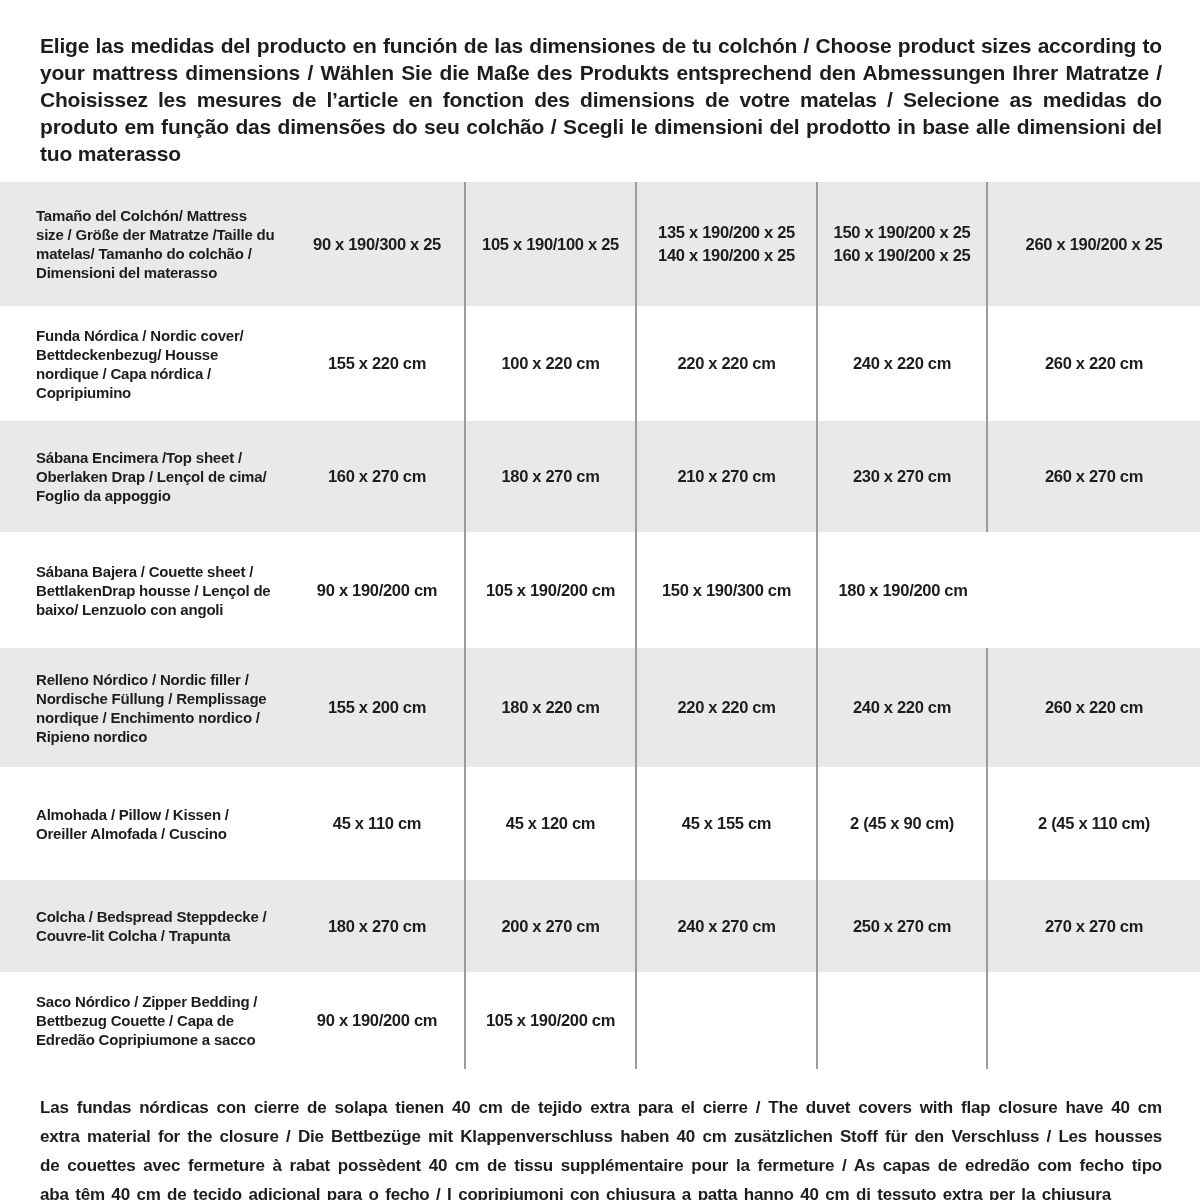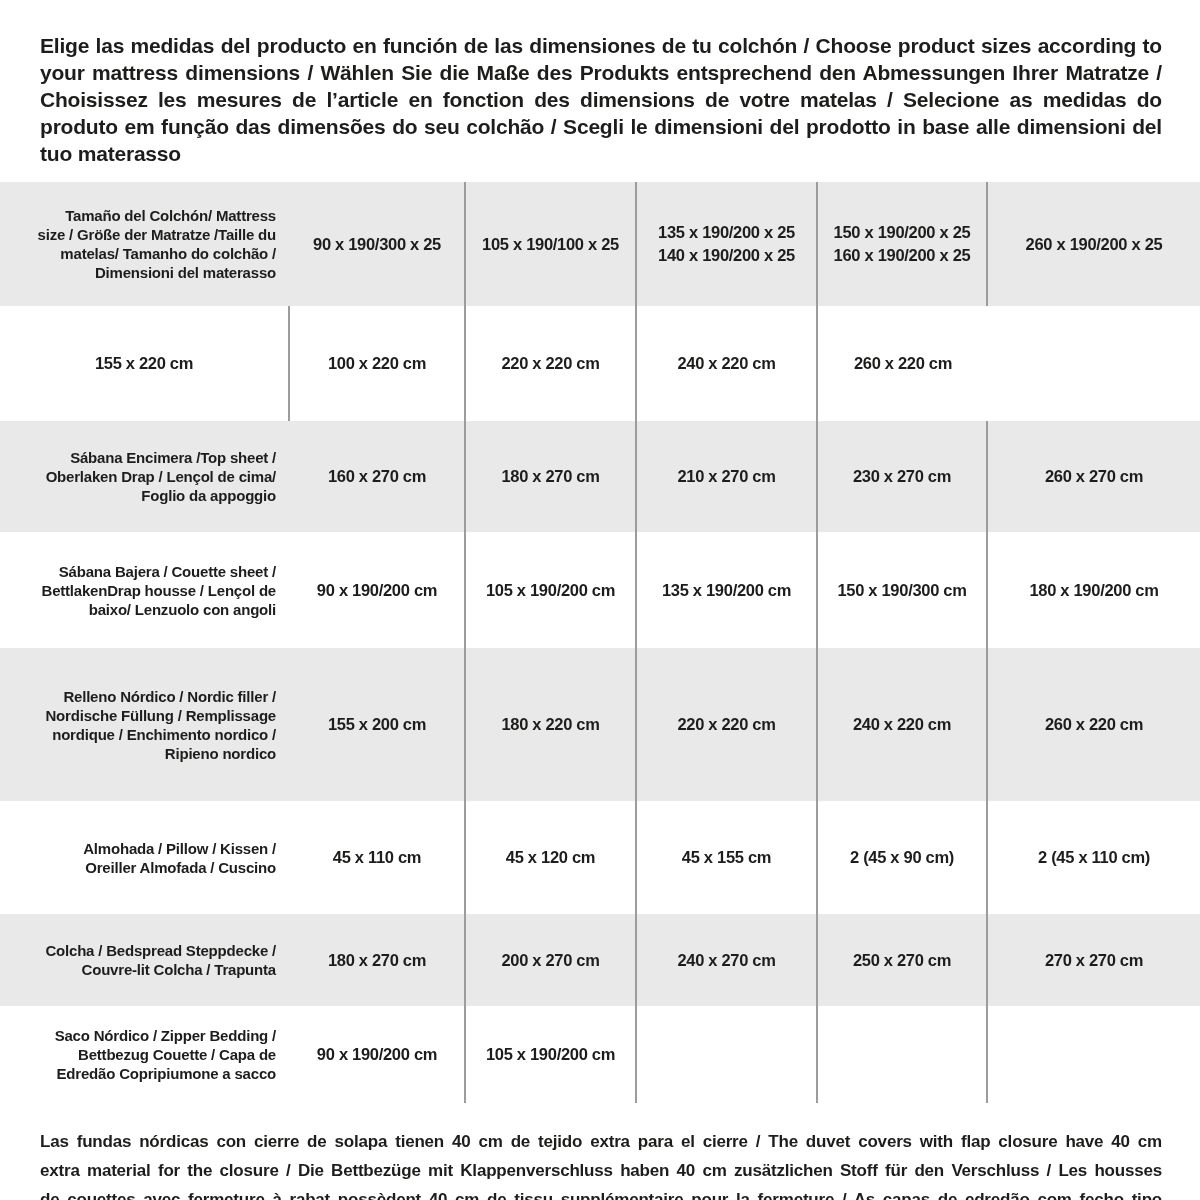--- a/index.html
+++ b/index.html
@@ -32,21 +32,21 @@
   .row.white { background: #ffffff; }
   .cell {
     display: flex;
     align-items: center;
     justify-content: center;
     box-sizing: border-box;
     font-weight: bold;
   }
   .cell.label {
     justify-content: flex-start;
-    text-align: right;
+    text-align: left;
     padding: 6px 14px 6px 36px;
     font-size: 15px;
     line-height: 19px;
     letter-spacing: -0.2px;
   }
   .cell.value {
     flex-direction: column;
     font-size: 16.5px;
     line-height: 23px;
     letter-spacing: -0.3px;
@@ -90,46 +90,46 @@
       <div>150 x 190/200 x 25</div>
       <div>160 x 190/200 x 25</div>
     </div>
     <div class="cell value">
       <div>260 x 190/200 x 25</div>
       <div></div>
     </div>
   </div>
 
   <div class="row white" style="height:115px">
+    <div class="cell label">Funda Nórdica / Nordic cover/ Bettdeckenbezug/ Housse nordique / Capa nórdica / Copripiumino</div>
     <div class="cell value divider">155 x 220 cm</div>
     <div class="cell value divider">100 x 220 cm</div>
     <div class="cell value divider">220 x 220 cm</div>
     <div class="cell value divider">240 x 220 cm</div>
     <div class="cell value">260 x 220 cm</div>
   </div>
 
   <div class="row gray" style="height:111px">
     <div class="cell label">Sábana Encimera /Top sheet / Oberlaken Drap / Lençol de cima/ Foglio da appoggio</div>
     <div class="cell value divider">160 x 270 cm</div>
     <div class="cell value divider">180 x 270 cm</div>
     <div class="cell value divider">210 x 270 cm</div>
     <div class="cell value divider">230 x 270 cm</div>
     <div class="cell value">260 x 270 cm</div>
   </div>
 
   <div class="row white" style="height:116px">
     <div class="cell label">Sábana Bajera / Couette sheet / BettlakenDrap housse / Lençol de baixo/ Lenzuolo con angoli</div>
     <div class="cell value divider">90 x 190/200 cm</div>
     <div class="cell value divider">105 x 190/200 cm</div>
-    <div class="cell value divider">135 x 190/200 cm</div>
     <div class="cell value divider">150 x 190/300 cm</div>
     <div class="cell value">180 x 190/200 cm</div>
   </div>
 
-  <div class="row gray" style="height:153px">
+  <div class="row gray" style="height:119px">
     <div class="cell label">Relleno Nórdico / Nordic filler / Nordische Füllung / Remplissage nordique / Enchimento nordico / Ripieno nordico</div>
     <div class="cell value divider">155 x 200 cm</div>
     <div class="cell value divider">180 x 220 cm</div>
     <div class="cell value divider">220 x 220 cm</div>
     <div class="cell value divider">240 x 220 cm</div>
     <div class="cell value">260 x 220 cm</div>
   </div>
 
   <div class="row white" style="height:113px">
     <div class="cell label">Almohada / Pillow / Kissen / Oreiller Almofada / Cuscino</div>

